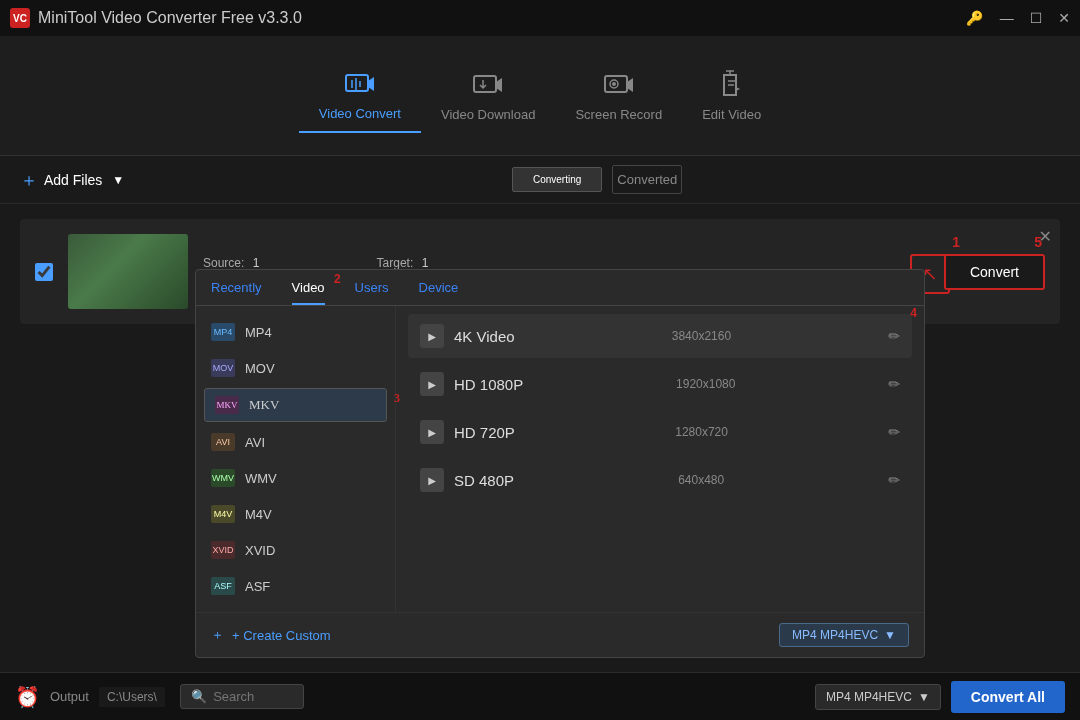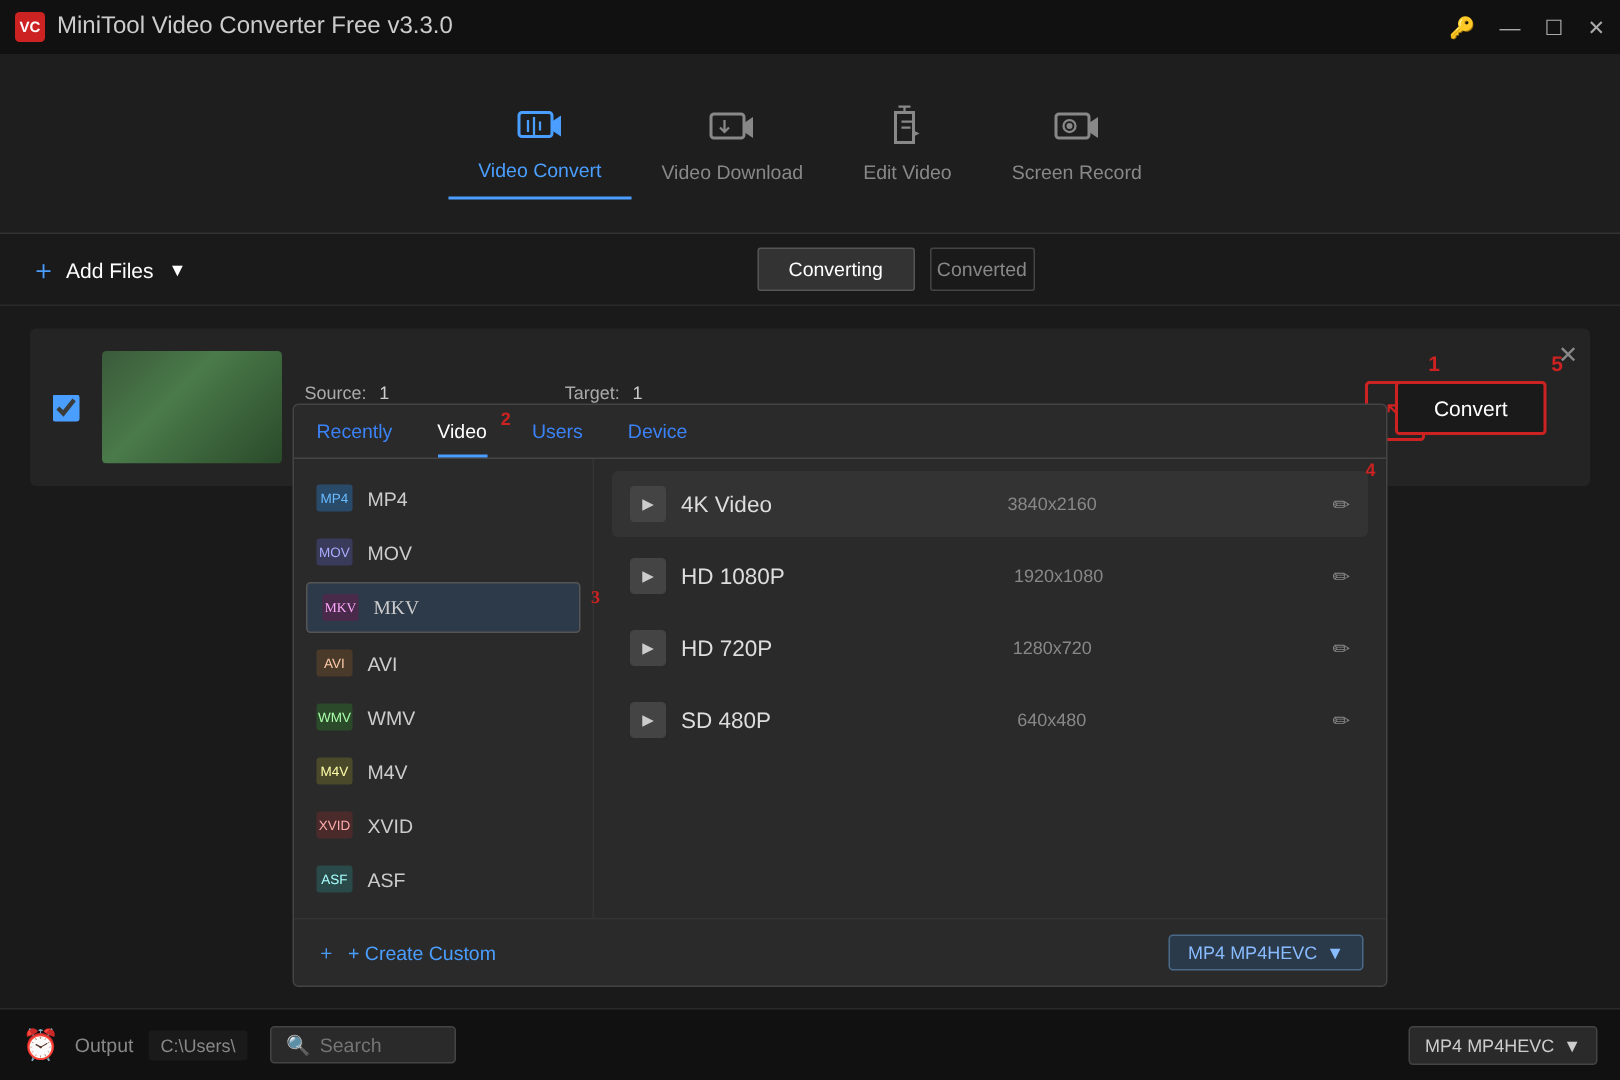--- a/index.html
+++ b/index.html
@@ -18,21 +18,21 @@
 
     
     #topnav { height: 120px; background: #1e1e1e; display: flex; align-items: center; justify-content: center; border-bottom: 1px solid #333; }
     .nav-item { display: flex; flex-direction: column; align-items: center; gap: 6px; cursor: pointer; padding: 10px 20px; color: #888; font-size: 13px; }
     .nav-item.active { color: #4a9eff; border-bottom: 2px solid #4a9eff; }
 
     
     #toolbar { height: 48px; background: #1a1a1a; display: flex; align-items: center; padding: 0 20px; gap: 10px; border-bottom: 1px solid #2a2a2a; }
     #add-files-btn { display: flex; align-items: center; gap: 6px; background: transparent; border: none; color: #fff; font-size: 14px; cursor: pointer; }
     #add-files-dropdown { background: transparent; border: none; color: #fff; cursor: pointer; font-size: 12px; }
-    #tab-converting { background: #333; color: #fff; border: 1px solid #555; padding: 6px 20px; font-size: 13px; cursor: pointer; border-radius: 2px; }
+    #tab-converting { background: #333; color: #fff; border: 1px solid #555; padding: 6px 20px; font-size: 10px; cursor: pointer; border-radius: 2px; }
     #tab-converted { background: transparent; color: #888; border: 1px solid #444; padding: 6px 4px; font-size: 13px; cursor: pointer; border-radius: 2px; }
 
     
     #main { height: calc(720px - 36px - 120px - 48px - 48px); background: #1a1a1a; padding: 15px 20px; position: relative; }
 
     
     #file-row { background: #242424; border-radius: 4px; padding: 15px; display: flex; align-items: center; gap: 15px; position: relative; }
     #file-checkbox { width: 18px; height: 18px; accent-color: #4a9eff; cursor: pointer; }
     #file-thumb { width: 120px; height: 75px; background: #2d4a2d; border-radius: 3px; overflow: hidden; display: flex; align-items: center; justify-content: center; }
     #file-thumb-img { width: 100%; height: 100%; background: linear-gradient(135deg, #3a5a3a 0%, #4a7a4a 40%, #2a4a2a 100%); }
@@ -112,35 +112,35 @@
   <div class="nav-item">
     <svg width="32" height="32" viewBox="0 0 32 32" fill="none">
       <rect x="2" y="7" width="22" height="16" rx="2" stroke="#888" stroke-width="2" fill="none"></rect>
       <path d="M24 13l6-4v14l-6-4V13z" fill="#888"></path>
       <path d="M11 11v8M8 16l3 3 3-3" stroke="#888" stroke-width="1.5"></path>
     </svg>
     <span>Video Download</span>
   </div>
   <div class="nav-item">
     <svg width="32" height="32" viewBox="0 0 32 32" fill="none">
+      <rect x="2" y="7" width="22" height="16" rx="2" stroke="#888" stroke-width="2" fill="none"></rect>
+      <path d="M24 13l6-4v14l-6-4V13z" fill="#888"></path>
+      <circle cx="11" cy="15" r="4" stroke="#888" stroke-width="1.5" fill="none"></circle>
+      <circle cx="11" cy="15" r="2" fill="#888"></circle>
+    </svg>
+    <span>Screen Record</span>
+  </div>
+  <div class="nav-item">
+    <svg width="32" height="32" viewBox="0 0 32 32" fill="none">
       <path d="M8 6h12v20H8z" stroke="#888" stroke-width="2" fill="none"></path>
       <path d="M14 6V2M10 2h8" stroke="#888" stroke-width="1.5"></path>
       <path d="M20 18l4 2-4 2v-4z" fill="#888"></path>
       <path d="M12 12h8M12 16h6" stroke="#888" stroke-width="1.5"></path>
     </svg>
     <span>Edit Video</span>
-  </div>
-  <div class="nav-item">
-    <svg width="32" height="32" viewBox="0 0 32 32" fill="none">
-      <rect x="2" y="7" width="22" height="16" rx="2" stroke="#888" stroke-width="2" fill="none"></rect>
-      <path d="M24 13l6-4v14l-6-4V13z" fill="#888"></path>
-      <circle cx="11" cy="15" r="4" stroke="#888" stroke-width="1.5" fill="none"></circle>
-      <circle cx="11" cy="15" r="2" fill="#888"></circle>
-    </svg>
-    <span>Screen Record</span>
   </div>
 </div>
 
 <div id="toolbar">
   <button id="add-files-btn">
     <span style="font-size:18px; color:#4a9eff;">＋</span>
     <span>Add Files</span>
   </button>
   <button id="add-files-dropdown">▼</button>
   <div style="flex:1"></div>
@@ -177,21 +177,21 @@
           </div>
         </div>
       </div>
     </div>
 
     <div style="position:absolute; right:110px; top:35px; border:2px solid #cc2222; width:40px; height:40px; display:flex; align-items:center; justify-content:center; border-radius:3px;">
       <span style="font-size:18px; color:#cc2222;">↖</span>
     </div>
     <span class="step-num" style="right:100px; top:15px;">1</span>
 
-    <button id="convert-btn" style="position:absolute; right:29px; top:50%; transform:translateY(-50%);">
+    <button id="convert-btn" style="position:absolute; right:15px; top:50%; transform:translateY(-50%);">
       <span>Convert</span>
     </button>
     <span class="step-num" style="right:18px; top:15px;">5</span>
 
     <button id="close-row-btn">✕</button>
   </div>
 
   <div id="format-picker">
 
     <div id="format-picker-tabs">
@@ -298,14 +298,15 @@
   <span style="font-size:12px; color:#888; background:#1a1a1a; padding:3px 8px; border-radius:2px;">C:\Users\</span>
   <div id="search-box">
     <span style="color:#888; font-size:13px;">🔍</span>
     <input id="search-input" type="text" placeholder="Search" style="">
   </div>
   <div id="bottom-right">
     <div id="format-selector">
       <span>MP4 MP4HEVC</span>
       <span>▼</span>
     </div>
+    <button id="convert-all-btn">Convert All</button>
   </div>
 </div>
 
 </body></html>

